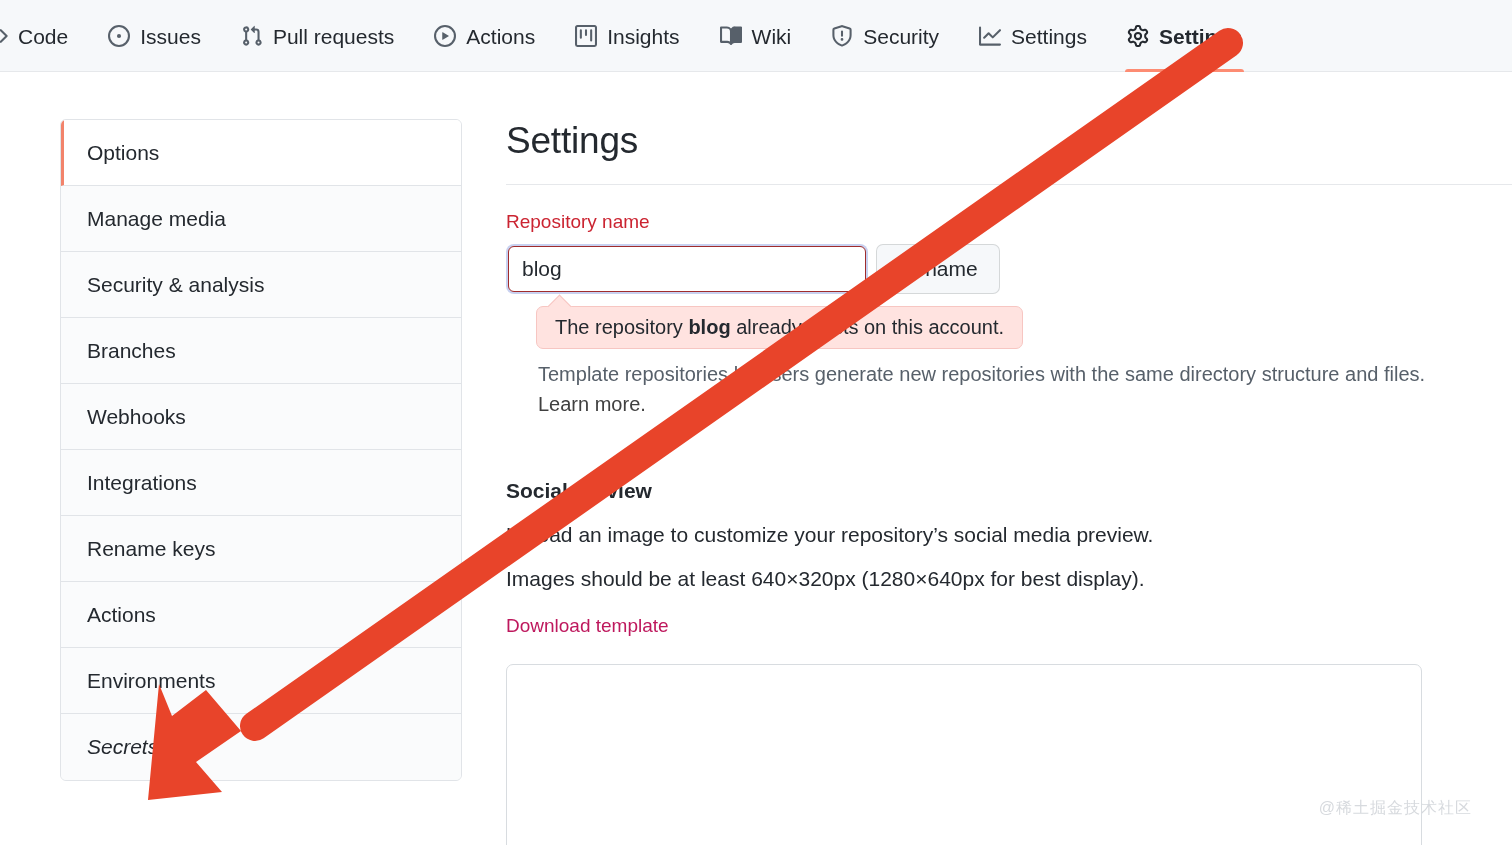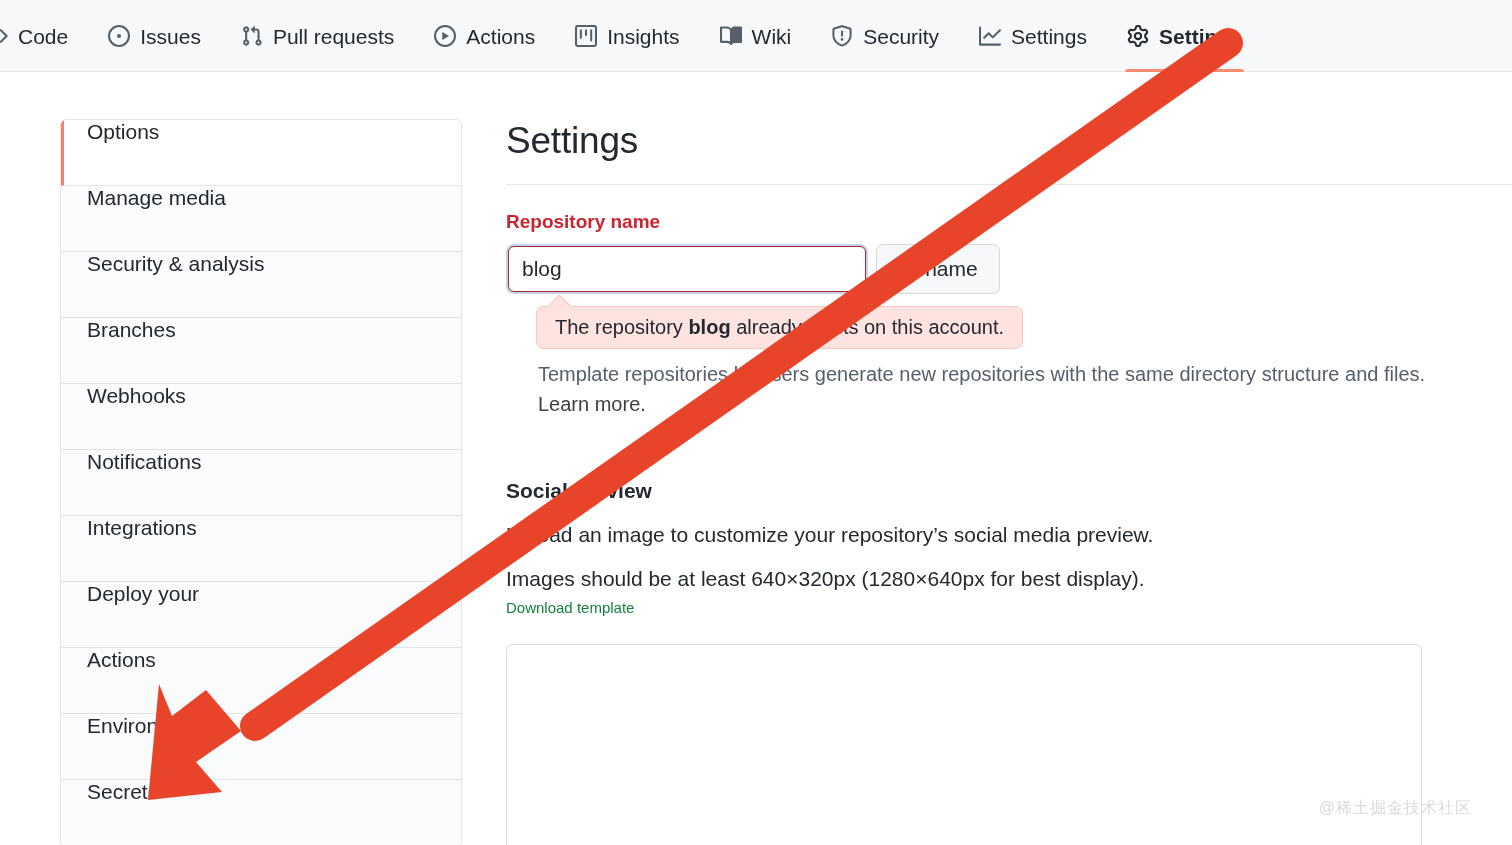--- a/index.html
+++ b/index.html
@@ -82,30 +82,31 @@
     left: 60px; top: 47px;
     width: 402px;
     border: 1px solid #e1e4e8;
     border-radius: 6px;
     overflow: hidden;
     background: #fafbfc;
   }
   .side-item {
     position: relative;
     display: flex;
+    align-items: center;
     height: 66px;
     padding-left: 26px;
     font-size: 21px;
     color: #24292f;
     background: #fafbfc;
     border-bottom: 1px solid #e1e4e8;
     cursor: pointer;
     text-decoration: none;
   }
-  .side-item:last-child { border-bottom: none; }
+  .side-item:last-child { border-bottom: none; font-style: italic; }
   .side-item.selected {
     background: #ffffff;
     border-left: 3px solid #f2836b;
     padding-left: 23px;
   }
 
   
   .main {
     position: absolute;
     left: 506px; top: 0;
@@ -122,21 +123,21 @@
   .title-rule {
     margin-top: 22px;
     height: 1px;
     background: #e6e8eb;
     width: 1006px;
   }
 
   .field-label {
     margin-top: 26px;
     font-size: 19px;
-    font-weight: bold;
+    font-weight: normal;
     color: #cb2431;
   }
   .field-row {
     display: flex;
     align-items: flex-start;
     gap: 8px;
     margin-top: 11px;
   }
   .name-input-wrap {
     position: relative;
@@ -210,23 +211,23 @@
     font-weight: bold;
     color: #24292f;
   }
   .body-line {
     margin-top: 20px;
     font-size: 21px;
     color: #24292f;
   }
   .dl-link {
     display: inline-block;
-    margin-top: 8px;
-    font-size: 15px;
-    color: #15803d;
+    margin-top: 24px;
+    font-size: 19px;
+    color: #be185d;
     text-decoration: none;
     cursor: pointer;
   }
   .preview-box {
     margin-top: 27px;
     width: 916px;
     height: 260px;
     border: 1px solid #d8dce0;
     border-radius: 7px;
     background: #ffffff;
@@ -356,27 +357,24 @@
       <a class="side-item">
         <span>Security &amp; analysis</span>
       </a>
       <a class="side-item">
         <span>Branches</span>
       </a>
       <a class="side-item">
         <span>Webhooks</span>
       </a>
       <a class="side-item">
-        <span>Notifications</span>
-      </a>
-      <a class="side-item">
         <span>Integrations</span>
       </a>
       <a class="side-item">
-        <span>Deploy your</span>
+        <span>Rename keys</span>
       </a>
       <a class="side-item">
         <span>Actions</span>
       </a>
       <a class="side-item">
         <span>Environments</span>
       </a>
       <a class="side-item">
         <span>Secrets</span>
       </a>

